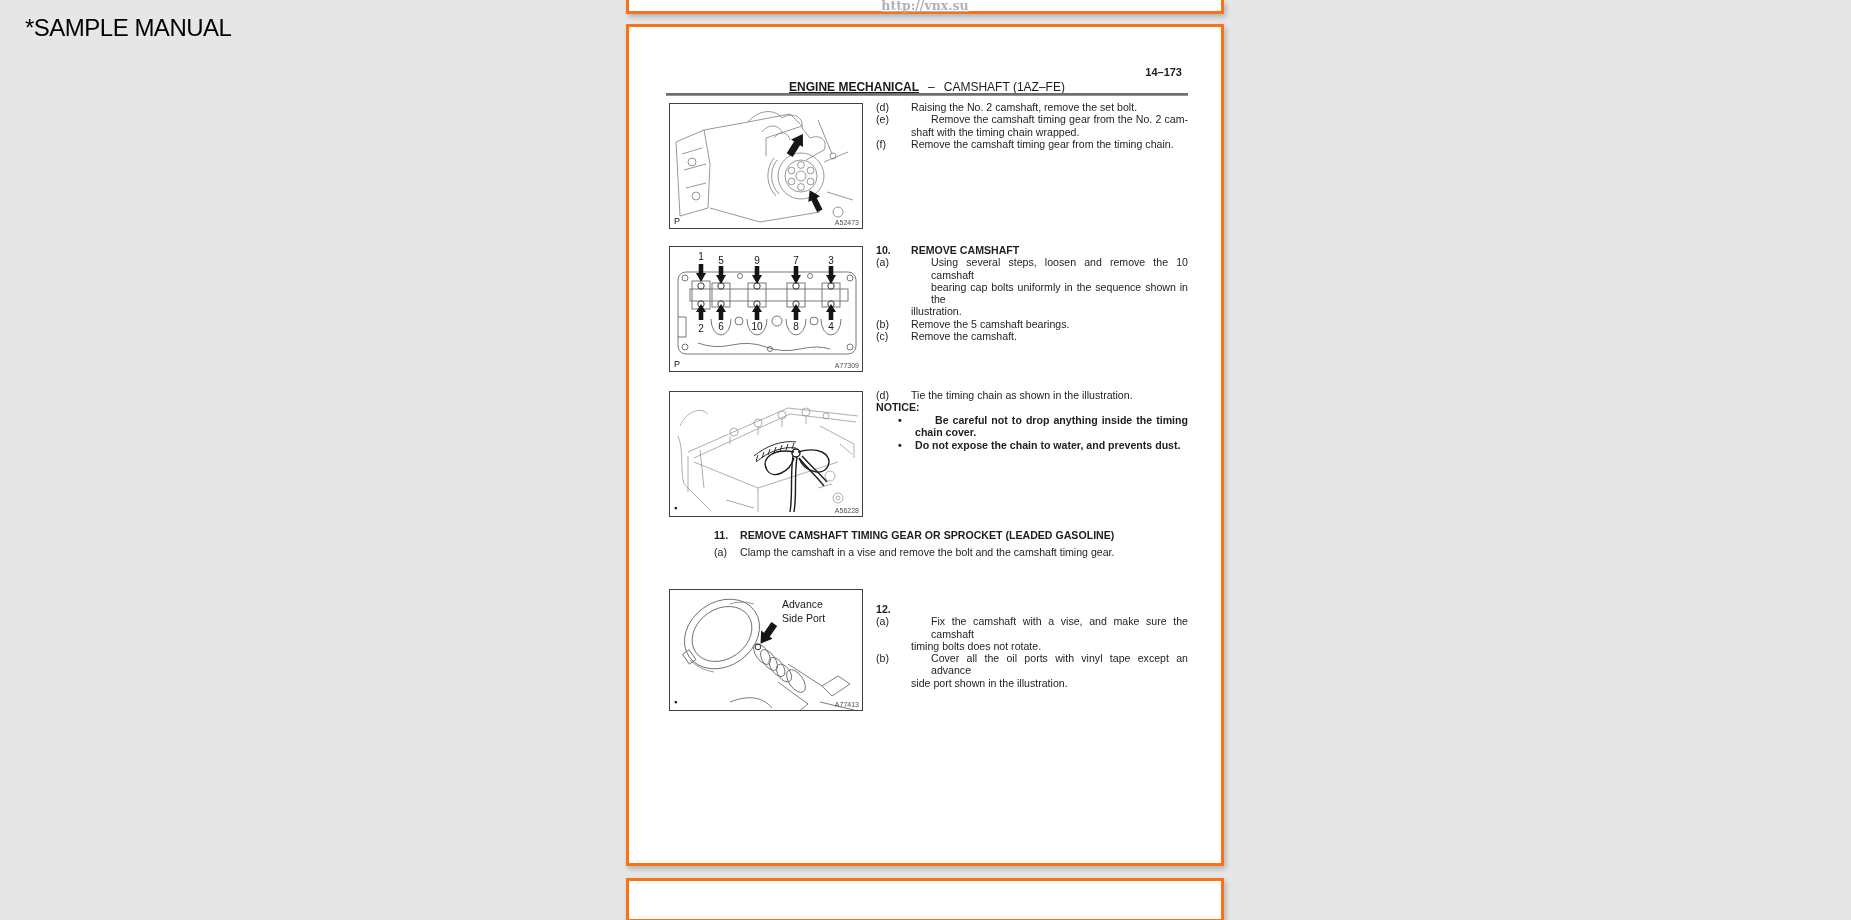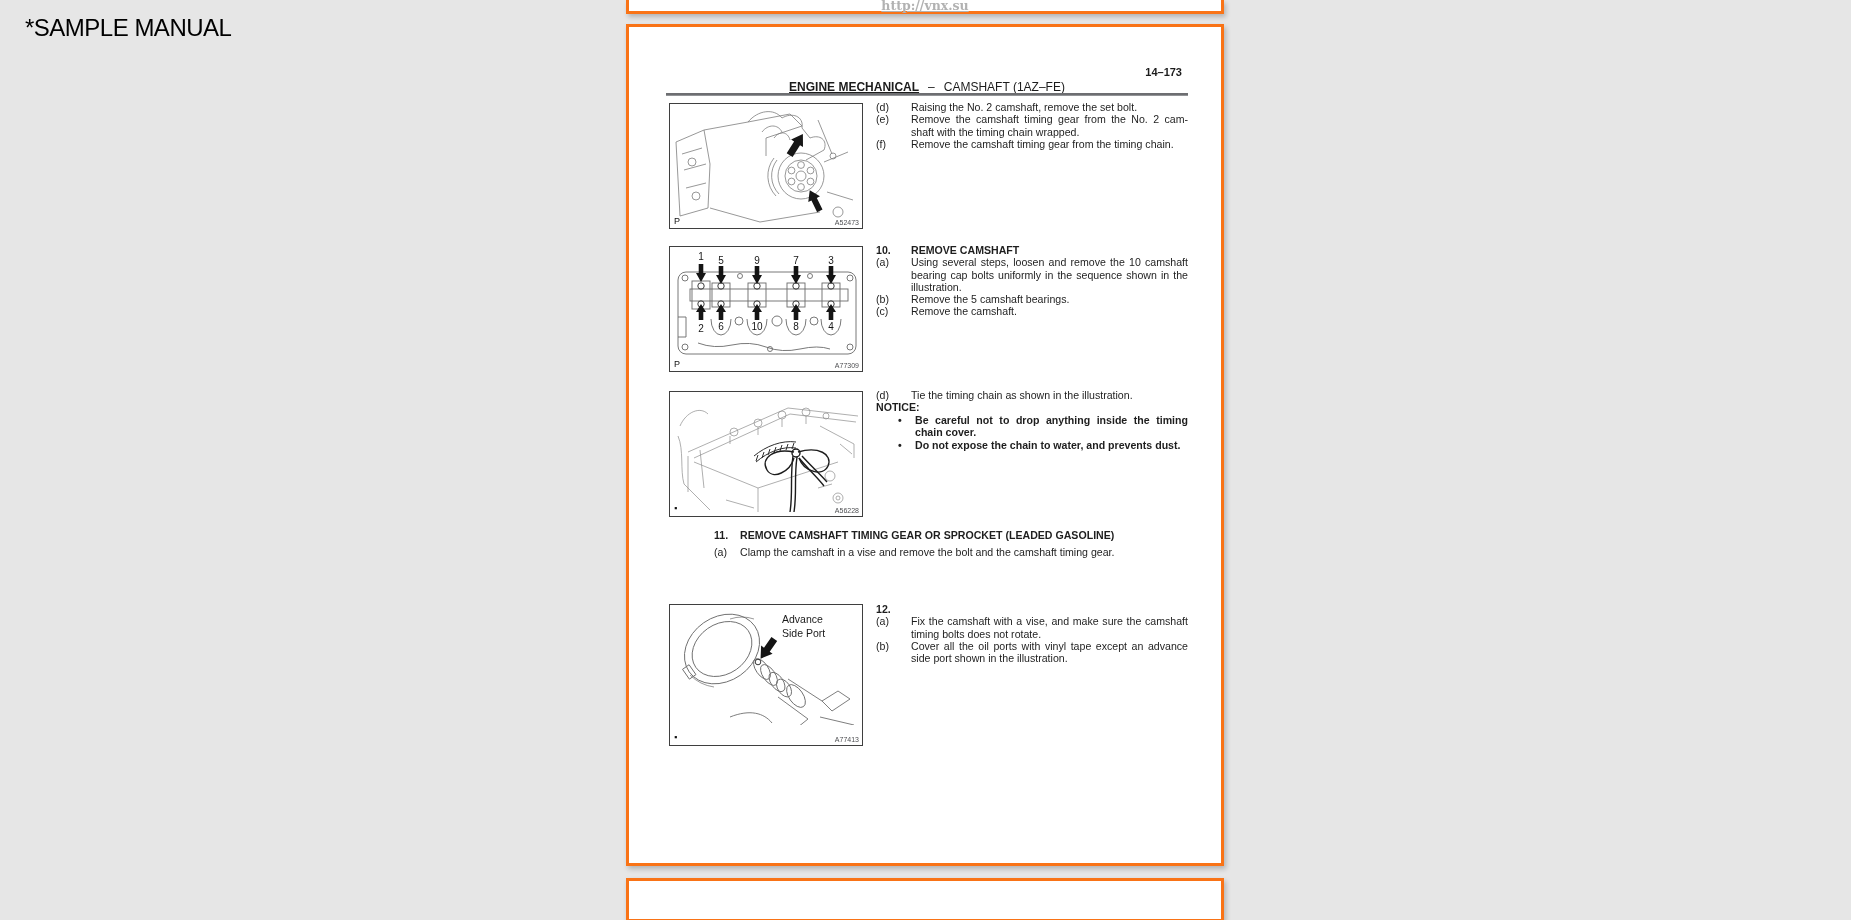--- a/index.html
+++ b/index.html
@@ -40,21 +40,21 @@
   .fig-marker{ position:absolute; left:4px; bottom:2px; font-size:9px; line-height:1; color:#111; }
   .fig-marker.sq{ font-size:9px; bottom:3px; }
   .fig-code{ position:absolute; right:3px; bottom:2px; font-size:7px; line-height:1; color:#4e4f52; }
 
   .tblock{ position:absolute; font-size:10.6px; line-height:12.3px; color:#1e1e1e; }
   .li{ display:flex; }
   .lbl{ flex:none; width:35px; }
   .lbl.w26{ width:26px;margin-left:44px; }
   .txt{ flex:1; min-width:0; }
   .b{ font-weight:bold; }
-  .stretch{ text-align:justify; text-align-last:justify; }
+  .stretch{ text-align:justify; text-align-last:justify;margin-left:20px; }
   .bullet-row{ padding-left:22px; }
   .bullet-row .lbl{ width:17px; }
   .mt5{ margin-top:5px; }
 
   svg text{ font-family:"Liberation Sans", sans-serif; }
 </style>
 </head>
 <body>
 
 <div style="position:absolute; inset:0;">
@@ -208,21 +208,21 @@
           <path d="M128,60 C148,54 163,62 158,74 C153,85 134,80 129,66"></path>
           <path d="M123,64 C120,84 123,102 120,120 M127,65 C124,85 127,102 124,120"></path>
           <path d="M129,66 C139,78 148,86 154,94 M132,64 C142,75 151,83 157,90"></path>
           <circle cx="126" cy="61" r="4"></circle>
         </g>
       </svg>
       <span class="fig-marker sq">▪</span>
       <span class="fig-code">A56228</span>
     </div>
 
-    <div class="fig" style="top:577px; height:142px;">
+    <div class="fig" style="top:562px; height:122px;">
       <svg width="192" height="120" viewBox="0 0 192 120">
         <g stroke="#6f6f6f" fill="none" stroke-width="0.9">
           <g transform="rotate(-35 52 44)">
             <ellipse cx="52" cy="44" rx="40" ry="32"></ellipse>
             <ellipse cx="52" cy="44" rx="32" ry="25"></ellipse>
             <rect x="8" y="38" width="8" height="12"></rect>
           </g>
           <path d="M20,70 q10,10 24,12 M84,14 q-12,-4 -24,0" stroke-width="0.7"></path>
           <ellipse cx="92" cy="64" rx="6" ry="12" transform="rotate(-35 92 64)"></ellipse>
           <ellipse cx="99" cy="70" rx="6" ry="12" transform="rotate(-35 99 70)"></ellipse>

